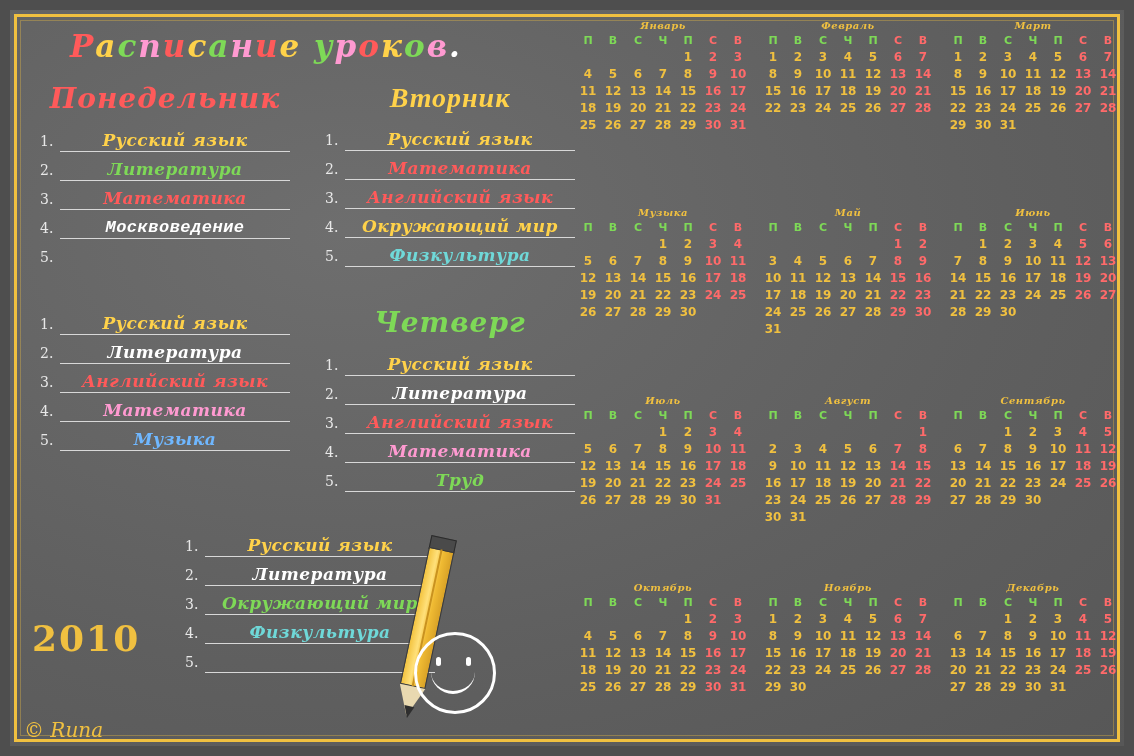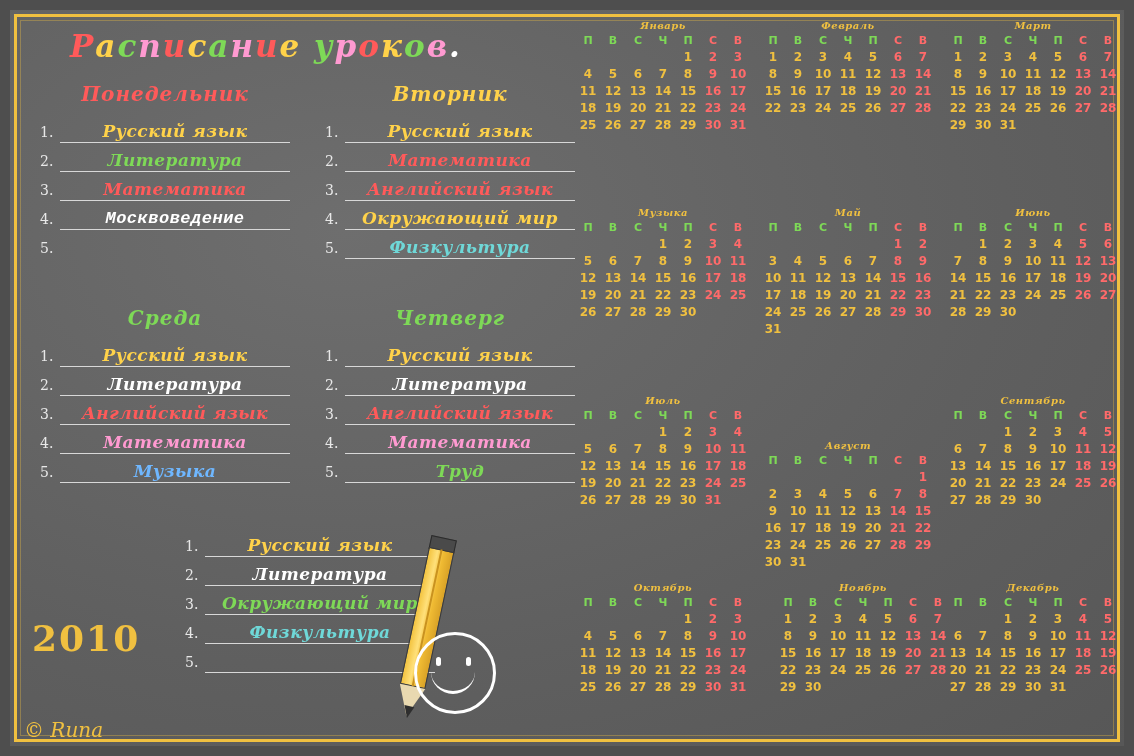--- a/index.html
+++ b/index.html
@@ -40,21 +40,21 @@
     font-family:"DejaVu Serif", serif;
     font-size:31px; font-weight:bold; font-style:italic;
     letter-spacing:2px;
     white-space:nowrap;
   }
   .main-title span{ display:inline-block; }
 
   .day-block{ position:absolute; }
   .day-title{
     font-family:"DejaVu Serif", serif;
-    font-size:20px;font-weight:bold;font-style:italic;
+    font-size:28px;font-weight:bold;font-style:italic;
     text-align:center;
     margin-bottom:8px;
     letter-spacing:1px;
   }
   .lesson-row{
     display:flex;align-items:flex-end;
     height:29px;
   }
   .lesson-num{
     font-family:"DejaVu Serif", serif;
@@ -196,21 +196,21 @@
           </div>
           <div class="lesson-row">
             <div class="lesson-num">4.</div>
             <div class="lesson-line"><span class="lesson-text" style="color: rgb(255, 255, 255); font-family: Liberation Mono, monospace;">Москвоведение</span></div>
           </div>
           <div class="lesson-row">
             <div class="lesson-num">5.</div>
           </div>
         </div>
         <div class="day-block" style="left: 315px; top: 72px; width: 250px;">
-          <div class="day-title" style="color: rgb(255, 210, 74);">Вторник</div>
+          <div class="day-title" style="color: rgb(255, 210, 74); font-family: Liberation Serif, serif;">Вторник</div>
           <div class="lesson-row">
             <div class="lesson-num">1.</div>
             <div class="lesson-line"><span class="lesson-text" style="color: rgb(255, 210, 74);">Русский язык</span></div>
           </div>
           <div class="lesson-row">
             <div class="lesson-num">2.</div>
             <div class="lesson-line"><span class="lesson-text" style="color: rgb(255, 90, 90);">Математика</span></div>
           </div>
           <div class="lesson-row">
             <div class="lesson-num">3.</div>
@@ -219,21 +219,20 @@
           <div class="lesson-row">
             <div class="lesson-num">4.</div>
             <div class="lesson-line"><span class="lesson-text" style="color: rgb(255, 210, 74);">Окружающий мир</span></div>
           </div>
           <div class="lesson-row">
             <div class="lesson-num">5.</div>
             <div class="lesson-line"><span class="lesson-text" style="color: rgb(111, 216, 216);">Физкультура</span></div>
           </div>
         </div>
         <div class="day-block" style="left: 30px; top: 296px; width: 250px;">
-          <div class="day-title" style="color: rgb(126, 217, 87);">Среда</div>
           <div class="lesson-row">
             <div class="lesson-num">1.</div>
             <div class="lesson-line"><span class="lesson-text" style="color: rgb(255, 210, 74);">Русский язык</span></div>
           </div>
           <div class="lesson-row">
             <div class="lesson-num">2.</div>
             <div class="lesson-line"><span class="lesson-text" style="color: rgb(255, 255, 255);">Литература</span></div>
           </div>
           <div class="lesson-row">
             <div class="lesson-num">3.</div>
@@ -629,21 +628,21 @@
           <span class="we">24</span>
           <span class="we">25</span>
           <span>26</span>
           <span>27</span>
           <span>28</span>
           <span>29</span>
           <span>30</span>
           <span class="we">31</span>
         </div>
       </div>
-      <div class="month" style="left: 185px; top: 375px; margin-top: 45px;">
+      <div class="month" style="left: 185px; top: 375px;">
         <div class="month-name">Август</div>
         <div class="dow">
           <span>П</span>
           <span>В</span>
           <span>С</span>
           <span>Ч</span>
           <span>П</span>
           <span class="we">С</span>
           <span class="we">В</span>
         </div>
@@ -775,21 +774,21 @@
           <span class="we">24</span>
           <span>25</span>
           <span>26</span>
           <span>27</span>
           <span>28</span>
           <span>29</span>
           <span class="we">30</span>
           <span class="we">31</span>
         </div>
       </div>
-      <div class="month" style="left: 200px; top: 562px;">
+      <div class="month" style="left: 185px; top: 562px;">
         <div class="month-name">Ноябрь</div>
         <div class="dow">
           <span>П</span>
           <span>В</span>
           <span>С</span>
           <span>Ч</span>
           <span>П</span>
           <span class="we">С</span>
           <span class="we">В</span>
         </div>

